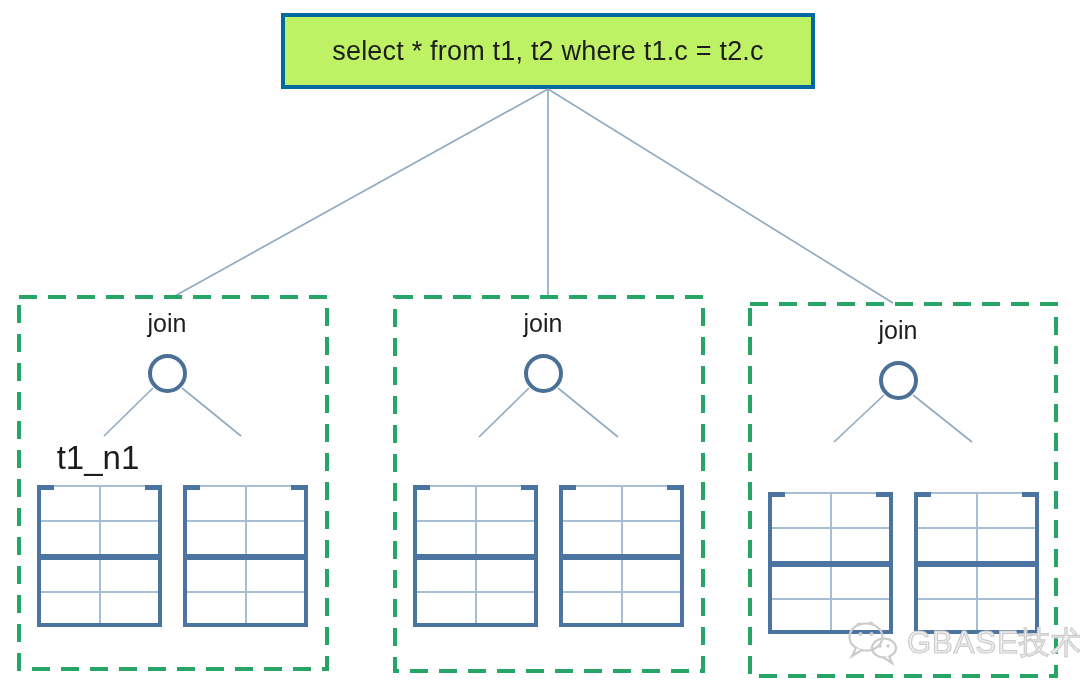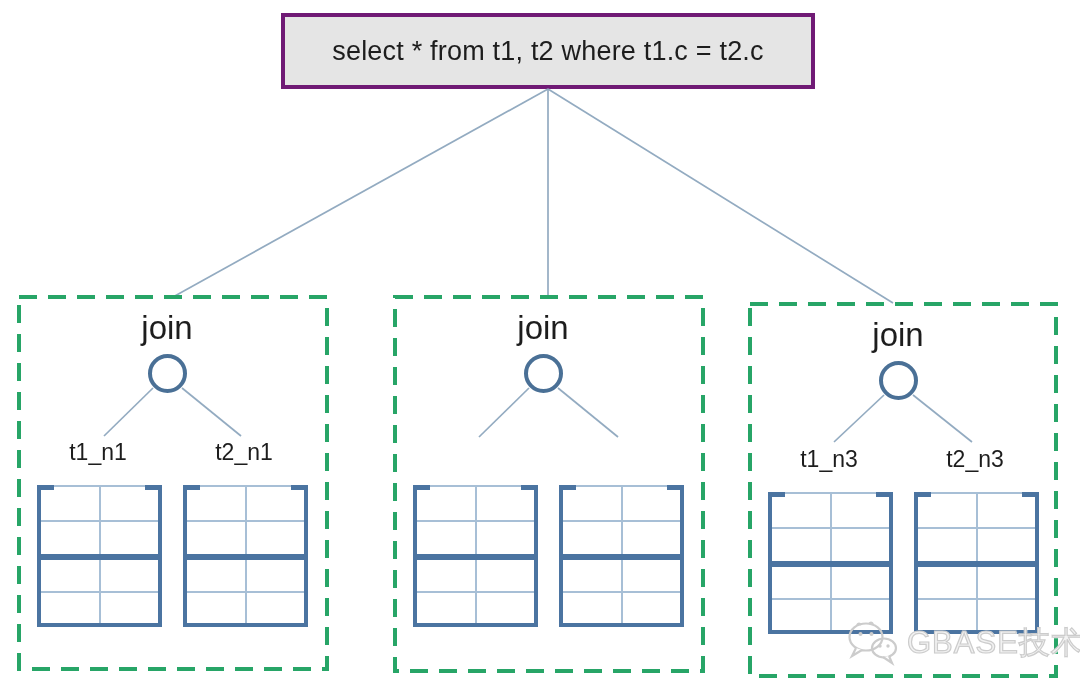--- a/index.html
+++ b/index.html
@@ -8,50 +8,50 @@
     width:1080px;height:696px;
     background:#ffffff;
     font-family:"Liberation Sans","DejaVu Sans",sans-serif;
     color:#1d1d1d;
     overflow:hidden;
   }
 
   
   .query-box{
     position:absolute;left:281px;top:13px;width:534px;height:76px;
-    box-sizing:border-box;border:4px solid #701a75;
+    box-sizing:border-box;border:4px solid #0369a1;
     display:flex;align-items:center;justify-content:center;
-    background:#e5e5e5;
+    background:#bef264;
   }
   .query-text{font-size:27px;letter-spacing:.2px;color:#1d1d1d;}
 
   
   .connector-layer{position:absolute;left:0;top:0;width:1080px;height:696px;pointer-events:none;}
   .connector-layer line{stroke:#93abc1;stroke-width:1.7;}
 
   
   .group{position:absolute;box-sizing:border-box;}
   .g1{left:17px;top:295px;width:312px;height:376px;}
   .g2{left:393px;top:295px;width:312px;height:378px;}
   .g3{left:748px;top:302px;width:310px;height:376px;}
   .gborder{position:absolute;left:0;top:0;width:100%;height:100%;}
   .gborder rect{fill:none;stroke:#27a567;stroke-width:4;stroke-dasharray:18 11;}
 
   .join-label{
     position:absolute;left:102px;top:14px;width:96px;
-    text-align:center;font-size:33px;color:#1d1d1d;
+    text-align:center;font-size:25px;color:#1d1d1d;
   }
   .join-circle{
     position:absolute;left:131px;top:59px;width:39px;height:39px;
     box-sizing:border-box;border:4px solid #4a7096;border-radius:50%;
     background:#ffffff;
   }
   .tlabel{
     position:absolute;top:144px;width:126px;
-    text-align:center;font-size:23px;color:#1d1d1d;
+    text-align:center;font-size:33px;color:#1d1d1d;
   }
   .tlabel-left{left:18px;}
   .tlabel-right{left:164px;}
 
   
   .table{position:absolute;top:190px;width:125px;height:142px;}
   .tpos-left{left:20px;}
   .tpos-right{left:166px;}
   .block{position:relative;box-sizing:border-box;background:#ffffff;}
   .block-top{height:72px;border:4px solid #4b74a1;border-top-width:2px;border-top-color:#a7bfd6;border-bottom-width:3px;}
@@ -96,21 +96,20 @@
     <line x1="913" y1="395" x2="972" y2="442"></line>
   </svg>
 
   <div class="group g1">
     <svg class="gborder" viewBox="0 0 312 376" preserveAspectRatio="none">
       <rect x="2" y="2" width="308" height="372"></rect>
     </svg>
     <div class="join-label">join</div>
     <div class="join-circle"></div>
     <div class="tlabel tlabel-left">t1_n1</div>
-    <div class="tlabel tlabel-right">t2_n1</div>
     <div class="table tpos-left">
       <div class="block block-top">
         <i class="notch nl"></i>
         <i class="notch nr"></i>
         <b class="gv"></b>
         <b class="gh"></b>
       </div>
       <div class="block block-bottom">
         <b class="gv"></b>
         <b class="gh"></b>
@@ -161,22 +160,20 @@
       </div>
     </div>
   </div>
 
   <div class="group g3">
     <svg class="gborder" viewBox="0 0 310 376" preserveAspectRatio="none">
       <rect x="2" y="2" width="306" height="372"></rect>
     </svg>
     <div class="join-label">join</div>
     <div class="join-circle"></div>
-    <div class="tlabel tlabel-left">t1_n3</div>
-    <div class="tlabel tlabel-right">t2_n3</div>
     <div class="table tpos-left">
       <div class="block block-top">
         <i class="notch nl"></i>
         <i class="notch nr"></i>
         <b class="gv"></b>
         <b class="gh"></b>
       </div>
       <div class="block block-bottom">
         <b class="gv"></b>
         <b class="gh"></b>

